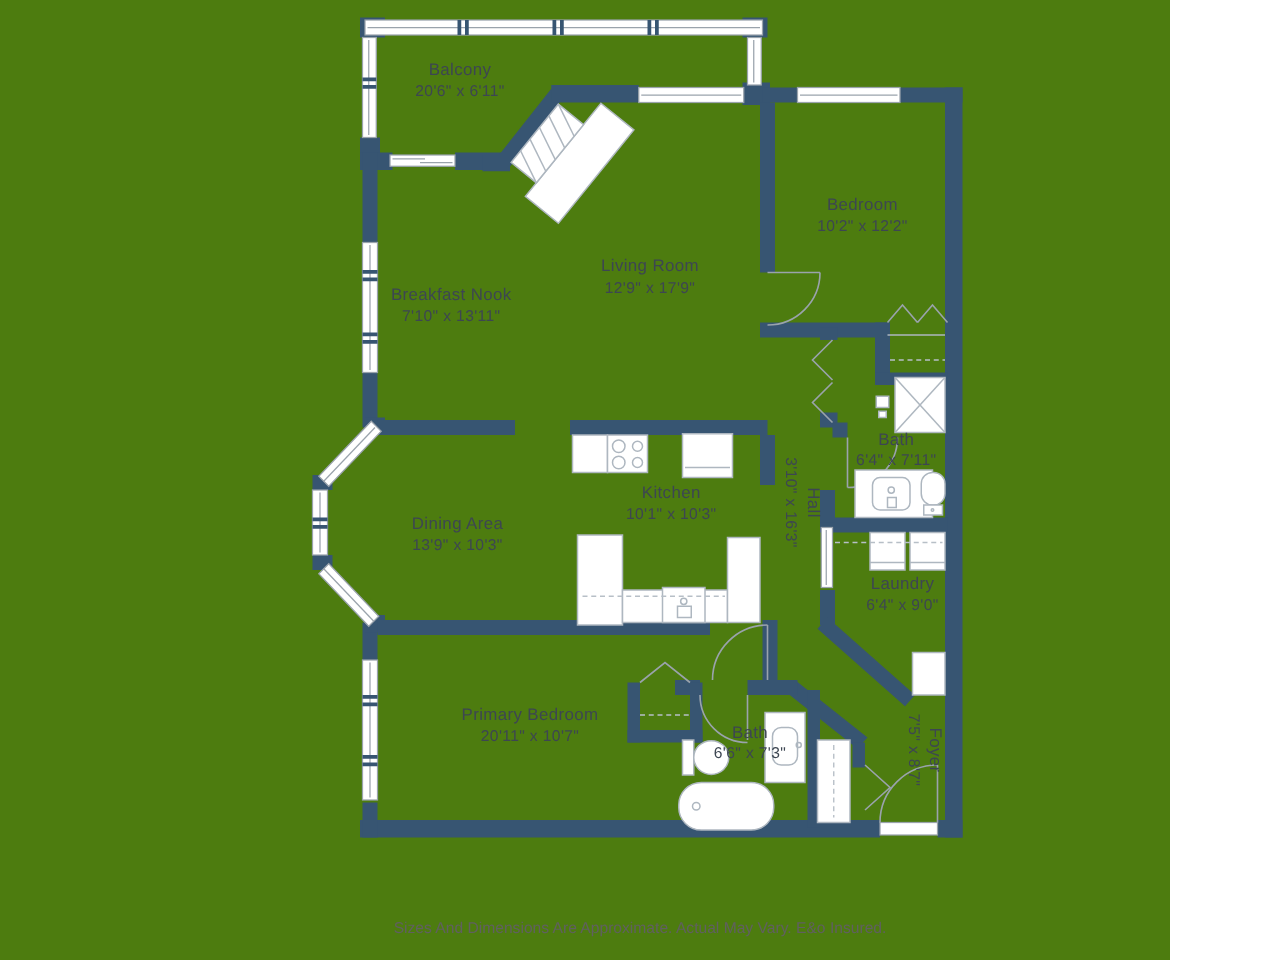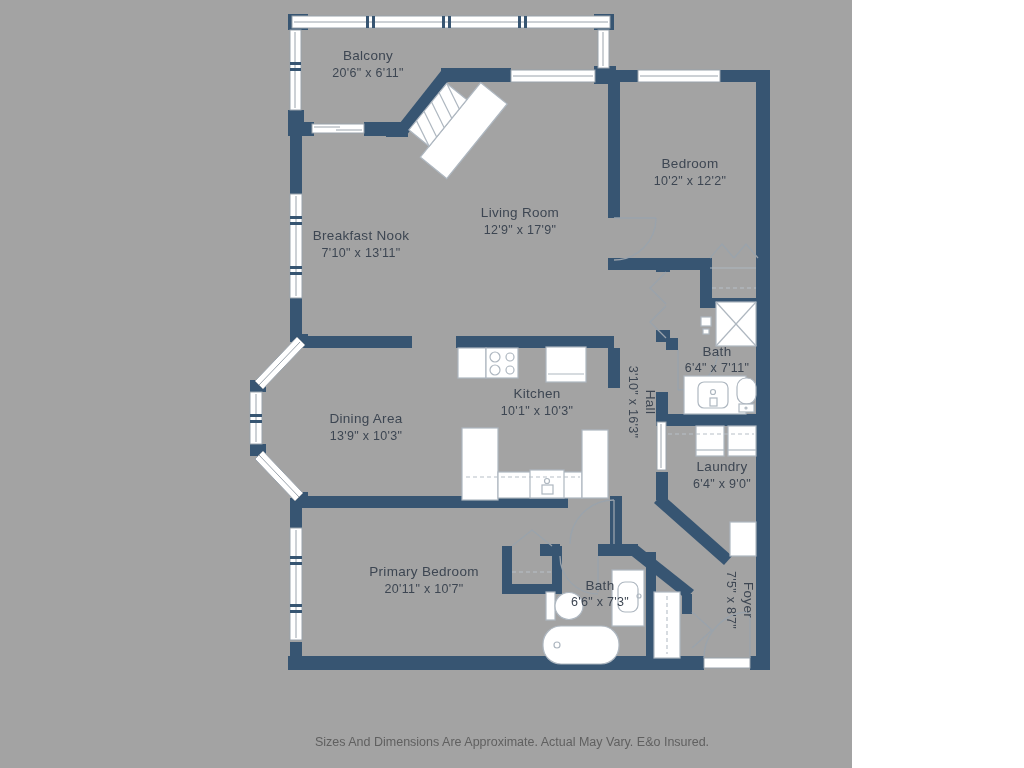--- a/index.html
+++ b/index.html
@@ -1,16 +1,16 @@
 <!DOCTYPE html>
 <html><head>
 <meta charset="utf-8">
 <style>
   html,body{margin:0;padding:0;background:#fff;}
-  #stage{position:relative;width:852px;height:768px;background:#a3a3a3;overflow:hidden;}
+  #stage{position:relative;width:936px;height:768px;background:#4d7c0f;overflow:hidden;}
   svg{display:block;}
   .wall{fill:#375572;stroke:none;}
   .win{fill:#ffffff;stroke:#9aa3ac;stroke-width:1;}
   .winline{stroke:#9aa3ac;stroke-width:1;fill:none;}
   .tick{fill:#375572;}
   .fix{fill:#ffffff;stroke:#aeb7c0;stroke-width:1.2;}
   .fixline{stroke:#aeb7c0;stroke-width:1.2;fill:none;}
   .arc{stroke:#9aa3ac;stroke-width:1.3;fill:none;}
   .dash{stroke:#b7bfc7;stroke-width:1.1;fill:none;stroke-dasharray:4 3;}
   .lbl{font-family:"Liberation Sans",sans-serif;font-size:13.5px;fill:#3d4652;letter-spacing:.3px;text-anchor:middle;}

